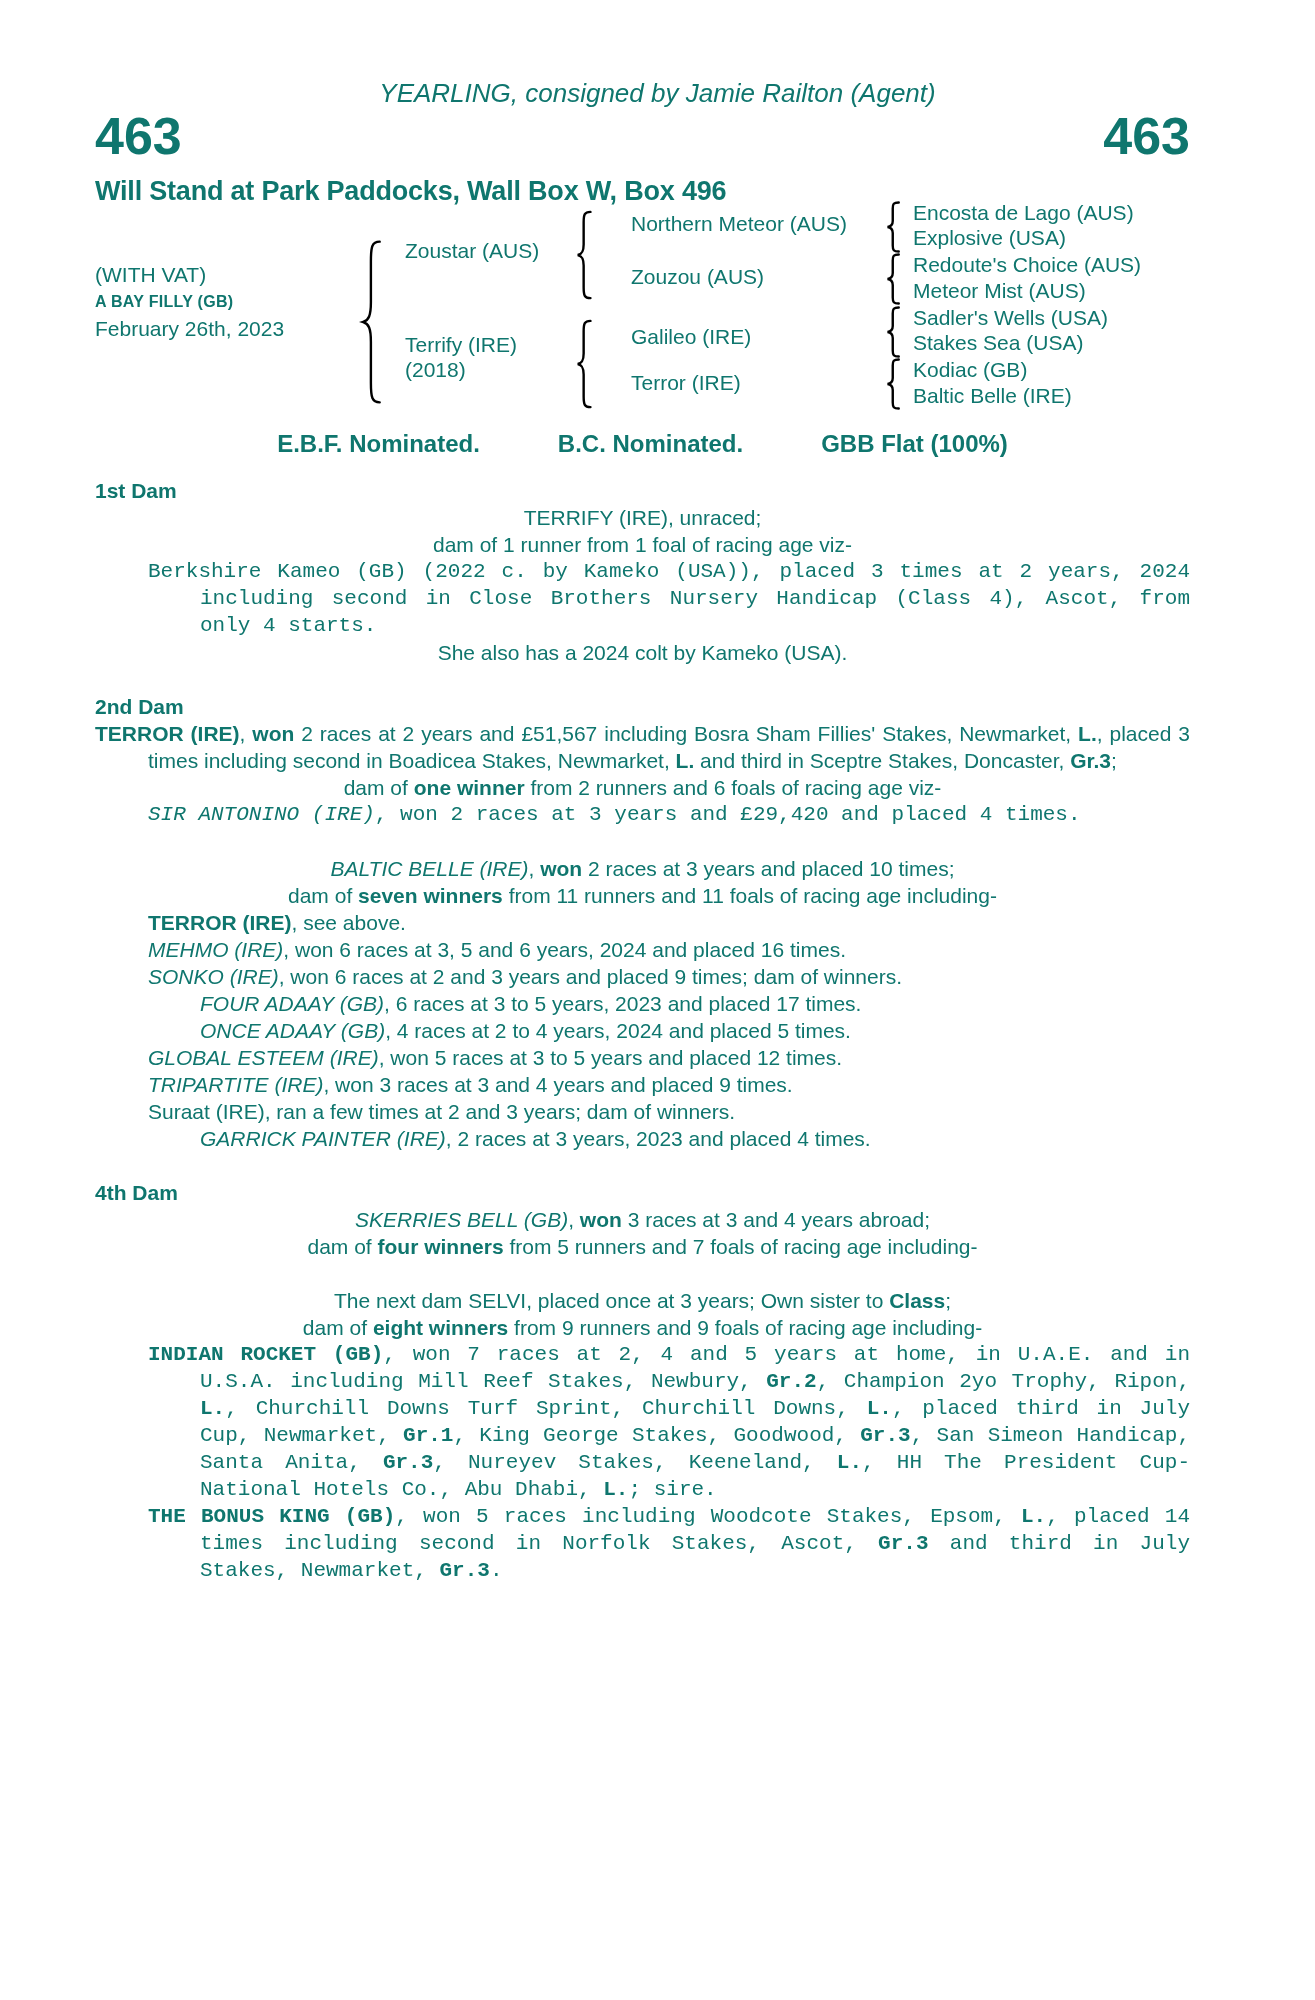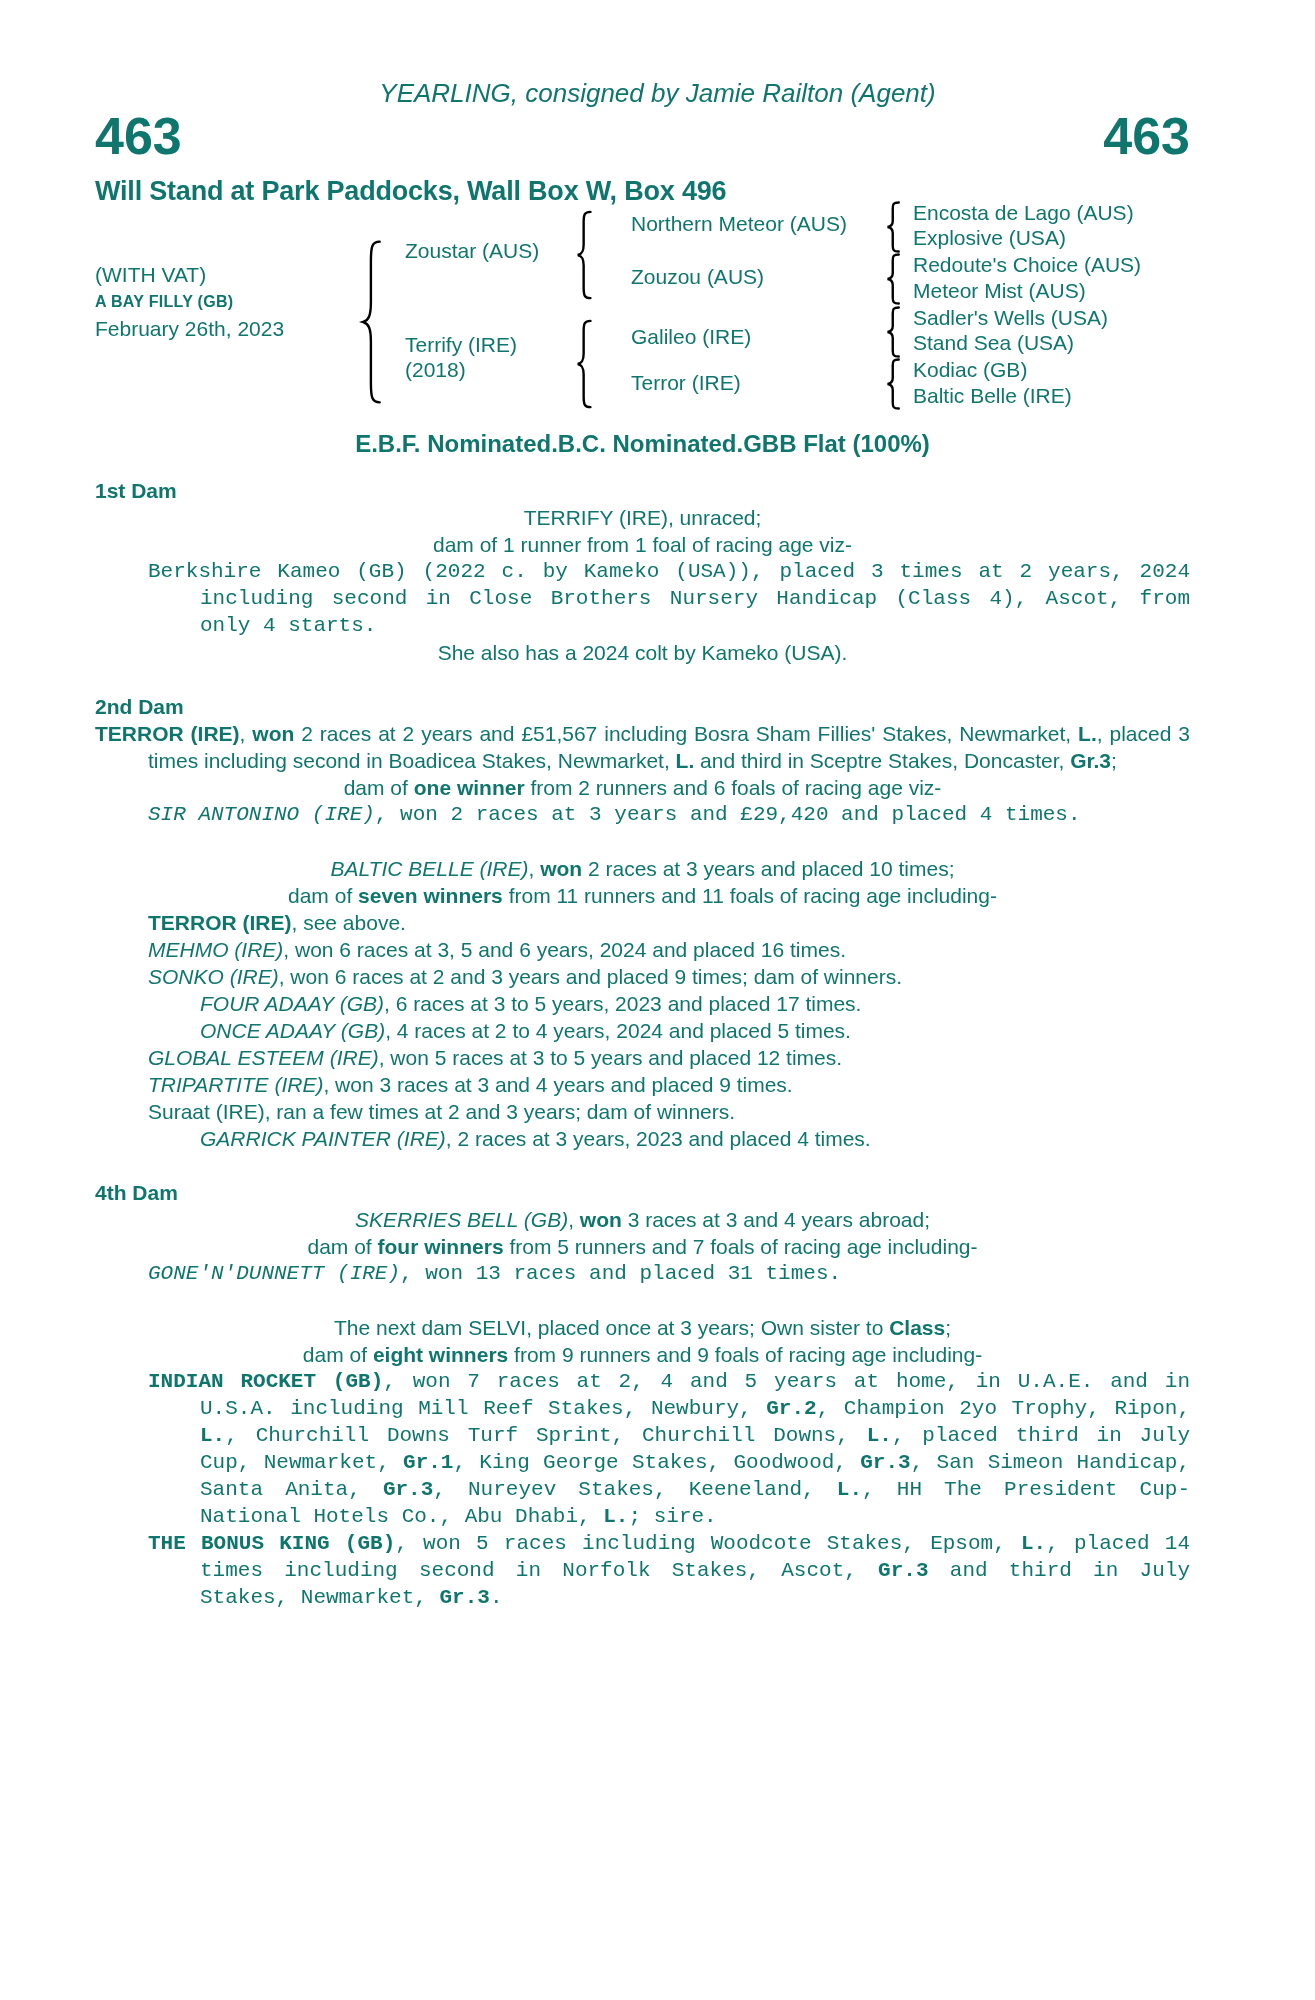--- a/index.html
+++ b/index.html
@@ -25,21 +25,21 @@
   .subject-name{font-weight:bold;font-size:16px;letter-spacing:0.3px;}
   .sire-name{left:310px;top:38px;line-height:25px;}
   .dam-block{left:310px;top:132px;line-height:25px;}
   .gen2{left:536px;line-height:25px;}
   .gen3{left:818px;line-height:25px;}
   .brace{position:absolute;overflow:visible;}
   .brace path{fill:none;stroke:#000;stroke-width:2.4;stroke-linecap:round;}
   
   .nominations{
     position:absolute;top:430px;left:95px;width:1095px;
-    display:flex;justify-content:center;
+    display:flex;justify-content:center;gap:78px;
     font-weight:bold;font-size:24px;line-height:28px;
   }
   
   .body-text{
     position:absolute;top:477px;left:95px;width:1095px;
     font-size:21px;line-height:27px;
   }
   .dam-section{margin-top:27px;}
   .dam-section:first-child{margin-top:0;}
   .sec-heading{font-weight:bold;}
@@ -104,21 +104,21 @@
     </svg>
     <svg class="brace" style="left:791px;top:159px;width:15px;height:50px" viewBox="0 0 20 100" preserveAspectRatio="none">
       <path d="M 17 1 C 10 1 9 4 9 13 L 9 38 C 9 46 7 49 2 50 C 7 51 9 54 9 62 L 9 87 C 9 96 10 99 17 99" vector-effect="non-scaling-stroke"></path>
     </svg>
 
     <div class="abs gen3" style="top:0px">Encosta de Lago (AUS)</div>
     <div class="abs gen3" style="top:25px">Explosive (USA)</div>
     <div class="abs gen3" style="top:52px">Redoute's Choice (AUS)</div>
     <div class="abs gen3" style="top:78px">Meteor Mist (AUS)</div>
     <div class="abs gen3" style="top:105px">Sadler's Wells (USA)</div>
-    <div class="abs gen3" style="top:130px">Stand Sea (USA)</div>
+    <div class="abs gen3" style="top:130px">Stakes Sea (USA)</div>
     <div class="abs gen3" style="top:157px">Kodiac (GB)</div>
     <div class="abs gen3" style="top:183px">Baltic Belle (IRE)</div>
   </div>
 
   <div class="nominations">
     <span>E.B.F. Nominated.</span>
     <span>B.C. Nominated.</span>
     <span>GBB Flat (100%)</span>
   </div>
 
@@ -146,21 +146,20 @@
         <div class="para i2"><span class="i">ONCE ADAAY (GB)</span><span class="n">, 4 races at 2 to 4 years, 2024 and placed 5 times.</span></div>
         <div class="para i1"><span class="i">GLOBAL ESTEEM (IRE)</span><span class="n">, won 5 races at 3 to 5 years and placed 12 times.</span></div>
         <div class="para i1"><span class="i">TRIPARTITE (IRE)</span><span class="n">, won 3 races at 3 and 4 years and placed 9 times.</span></div>
         <div class="para i1"><span class="n">Suraat (IRE), ran a few times at 2 and 3 years; dam of winners.</span></div>
         <div class="para i2"><span class="i">GARRICK PAINTER (IRE)</span><span class="n">, 2 races at 3 years, 2023 and placed 4 times.</span></div>
       </section>
       <section class="dam-section">
         <div class="sec-heading">4th Dam</div>
         <div class="para i0 hang"><span class="i">SKERRIES BELL (GB)</span><span class="n">, </span><span class="b">won</span><span class="n"> 3 races at 3 and 4 years abroad;</span></div>
         <div class="para i0"><span class="n">dam of </span><span class="b">four winners</span><span class="n"> from 5 runners and 7 foals of racing age including-</span></div>
-        <div class="para i1 hang"><span class="i">GONE'N'DUNNETT (IRE)</span><span class="n">, won 13 races and placed 31 times.</span></div>
       </section>
       <section class="dam-section">
         <div class="para i0"><span class="n">The next dam SELVI, placed once at 3 years; Own sister to </span><span class="b">Class</span><span class="n">;</span></div>
         <div class="para i0"><span class="n">dam of </span><span class="b">eight winners</span><span class="n"> from 9 runners and 9 foals of racing age including-</span></div>
         <div class="para i1 hang just"><span class="b">INDIAN ROCKET (GB)</span><span class="n">, won 7 races at 2, 4 and 5 years at home, in U.A.E. and in U.S.A. including Mill Reef Stakes, Newbury, </span><span class="b">Gr.2</span><span class="n">, Champion 2yo Trophy, Ripon, </span><span class="b">L.</span><span class="n">, Churchill Downs Turf Sprint, Churchill Downs, </span><span class="b">L.</span><span class="n">, placed third in July Cup, Newmarket, </span><span class="b">Gr.1</span><span class="n">, King George Stakes, Goodwood, </span><span class="b">Gr.3</span><span class="n">, San Simeon Handicap, Santa Anita, </span><span class="b">Gr.3</span><span class="n">, Nureyev Stakes, Keeneland, </span><span class="b">L.</span><span class="n">, HH The President Cup-National Hotels Co., Abu Dhabi, </span><span class="b">L.</span><span class="n">; sire.</span></div>
         <div class="para i1 hang just"><span class="b">THE BONUS KING (GB)</span><span class="n">, won 5 races including Woodcote Stakes, Epsom, </span><span class="b">L.</span><span class="n">, placed 14 times including second in Norfolk Stakes, Ascot, </span><span class="b">Gr.3</span><span class="n"> and third in July Stakes, Newmarket, </span><span class="b">Gr.3</span><span class="n">.</span></div>
       </section>
     </div>
 
 </div>

